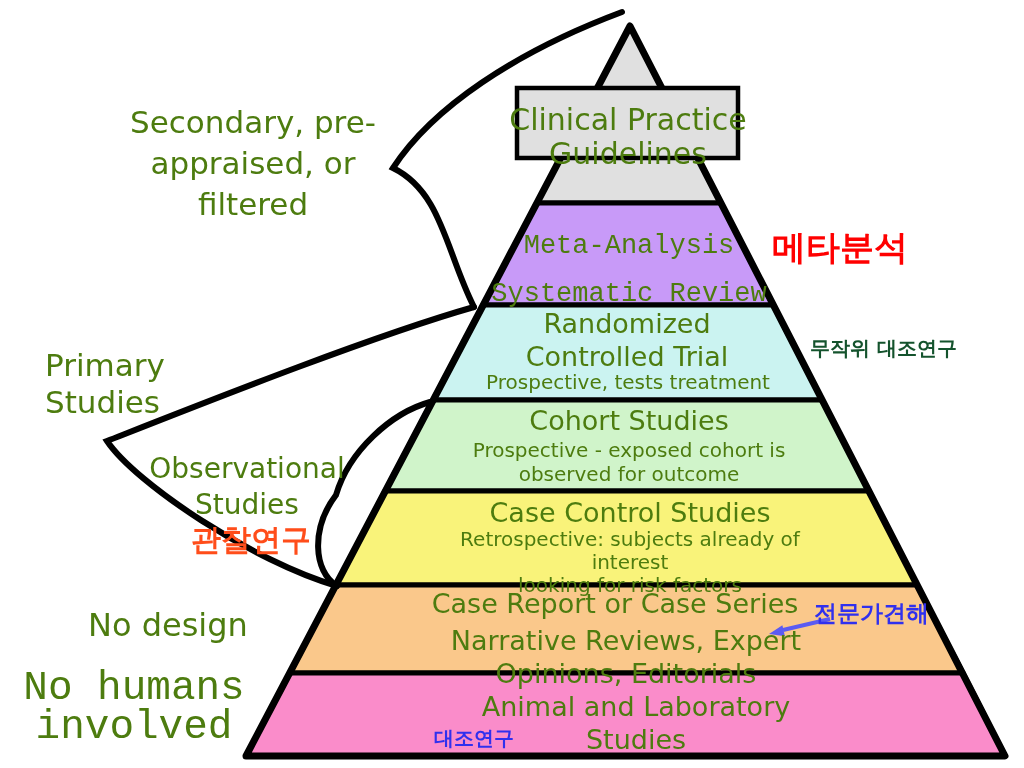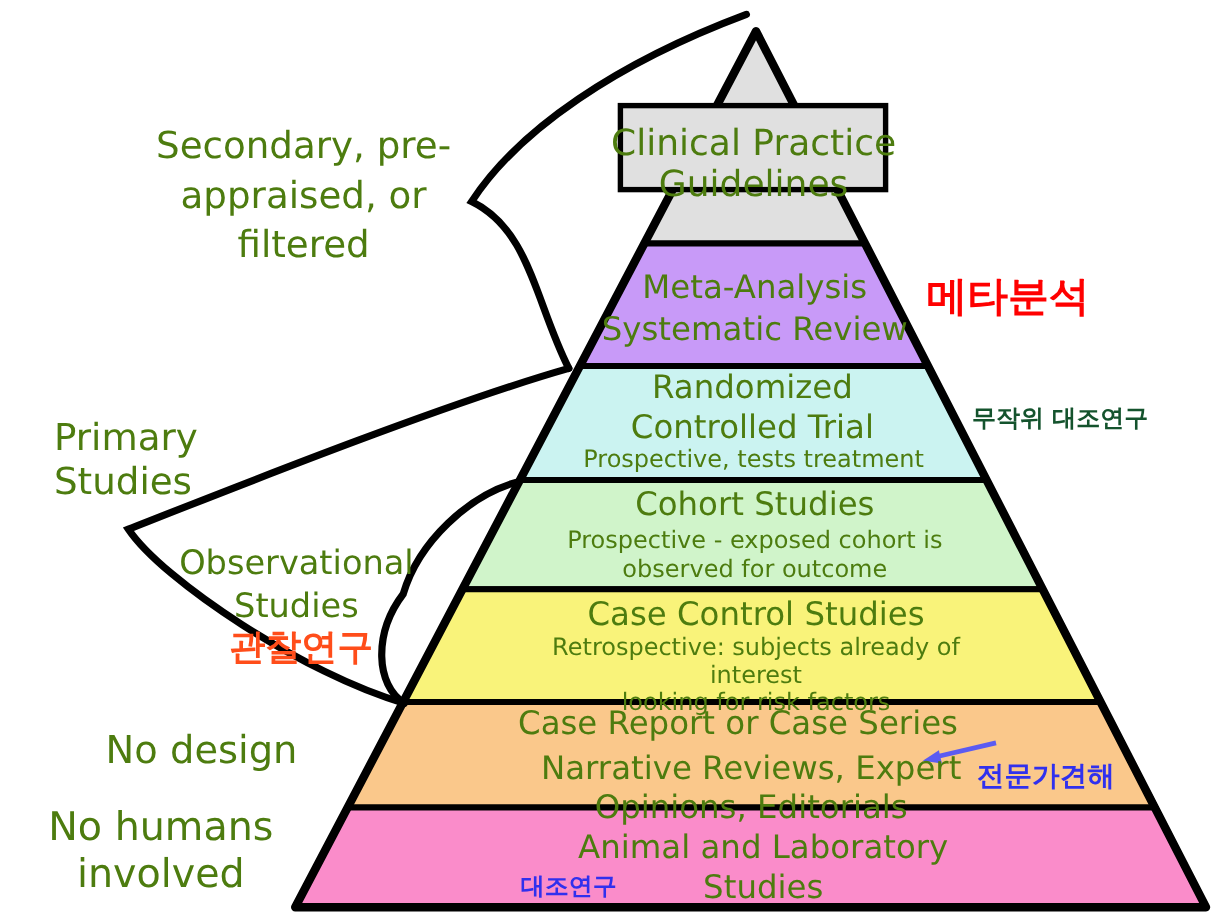--- a/index.html
+++ b/index.html
@@ -33,21 +33,21 @@
     <path d="M 474 307 C 372 336 196 406 107 441 C 136 484 254 562 337 586" fill="none" stroke="#000" stroke-width="6" stroke-linecap="round"></path>
     <path d="M 430 402 C 391 413 349 451 336 495 C 311 528 313 571 337 586" fill="none" stroke="#000" stroke-width="6" stroke-linecap="round"></path>
 
     <line x1="830" y1="619" x2="783" y2="630" stroke-width="4" stroke="#5b5bf2"></line>
     <polygon points="769,634 784.9,636.2 782.4,625.3" fill="#5b5bf2"></polygon>
   </svg>
 
   <div class="t c" style="left:628px;top:91px;font-size:30px;line-height:34px;margin-top:12px;">Clinical Practice
 Guidelines</div>
 
-  <div class="t c" style="left:629px;top:222px;font-size:27px;line-height:35px;">Meta-Analysis
+  <div class="t c" style="left:629px;top:222px;font-size:27px;line-height:48px;font-family:Liberation Mono, monospace;">Meta-Analysis
 Systematic Review</div>
 
   <div class="t c" style="left:627px;top:307px;font-size:27px;line-height:33px;">Randomized
 Controlled Trial</div>
   <div class="t c" style="left:628px;top:370px;font-size:20px;">Prospective, tests treatment</div>
 
   <div class="t c" style="left:629px;top:405px;font-size:27px;">Cohort Studies</div>
   <div class="t c" style="left:629px;top:438px;font-size:20px;line-height:24px;">Prospective - exposed cohort is
 observed for outcome</div>
 
@@ -67,22 +67,22 @@
 
   <div class="t" style="left:45px;top:347px;font-size:31px;line-height:37px;">Primary
 Studies</div>
 
   <div class="t c" style="left:247px;top:451px;font-size:28px;line-height:36px;">Observational
 Studies</div>
   <div class="t c b" style="left:251px;top:522px;font-size:30px;color:#ff4d1a;">관찰연구</div>
 
   <div class="t" style="left:88px;top:606px;font-size:32px;">No design</div>
 
-  <div class="t c" style="left:134px;top:669px;font-size:33px;line-height:39px;">No humans
+  <div class="t c" style="left:134px;top:669px;font-size:41px;line-height:39px;font-family:Liberation Mono, monospace;">No humans
 involved</div>
 
   <div class="t b" style="left:772px;top:227px;font-size:34px;color:#ff0000;">메타분석</div>
 
   <div class="t b" style="left:810px;top:336px;font-size:20px;color:#14532d;">무작위 대조연구</div>
 
-  <div class="t b" style="left:814px;top:599px;font-size:23px;color:#3030ee;margin-top:34px;">전문가견해</div>
+  <div class="t b" style="left:814px;top:599px;font-size:23px;color:#3030ee;">전문가견해</div>
 
 </div>
 
 </body></html>

